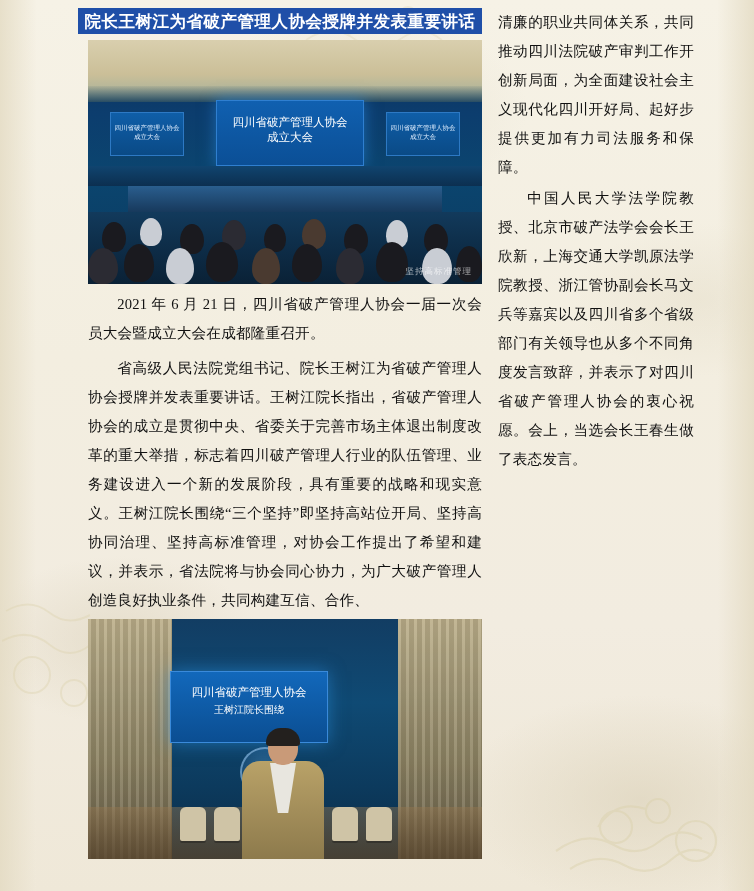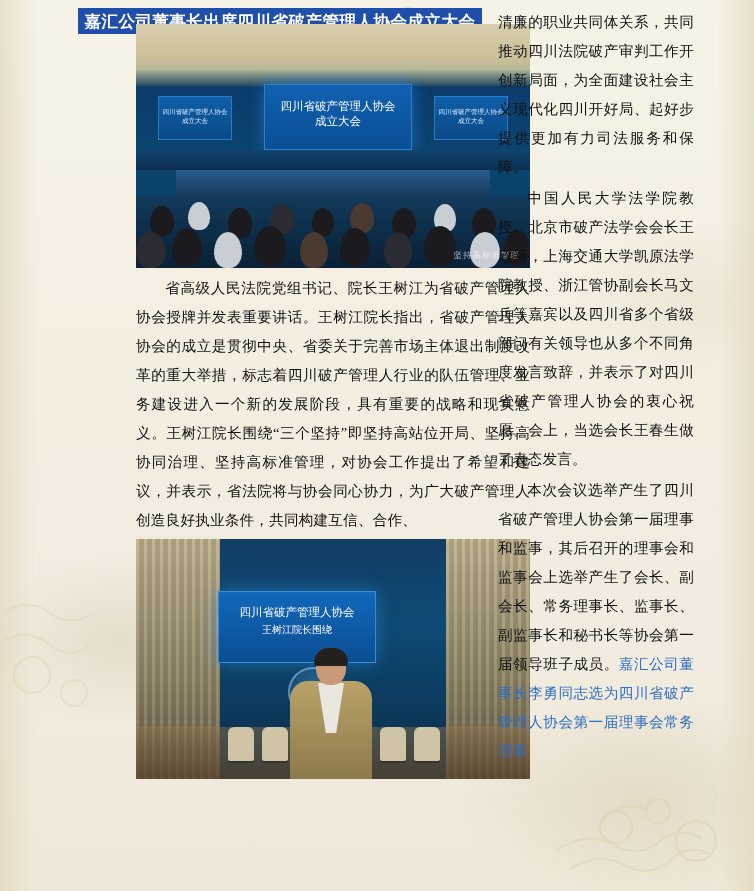--- a/index.html
+++ b/index.html
@@ -65,23 +65,22 @@
     line-height: 26px;
     text-align: center;
     white-space: nowrap;
     font-family: "Liberation Sans", "DejaVu Sans", sans-serif;
   }
 
   
   .col-left {
     position: absolute;
     left: 88px;
-    top: 24px;
+    top: 40px;
     width: 394px;
-    margin-left: 48px;
   }
   .col-right {
     position: absolute;
     left: 498px;
     top: 8px;
     width: 196px;
   }
 
   
   .photo {
@@ -291,21 +290,21 @@
     </g>
   </svg>
   <svg class="cloud" style="left:300px;top:0px;width:170px;height:60px" viewBox="0 0 170 60">
     <g fill="none" stroke="#ded4b2" stroke-width="1.8" opacity="0.7">
       <path d="M6 40 q26 -18 50 0 q22 16 46 -2 q20 -14 40 2"></path>
       <circle cx="48" cy="22" r="12"></circle>
       <circle cx="108" cy="16" r="9"></circle>
     </g>
   </svg>
 
-  <div class="headline">嘉汇公司董事长出席四川省破产管理人协会成立大会</div>
+  <div class="headline">院长王树江为省破产管理人协会授牌并发表重要讲话</div>
 
   <div class="col-left">
 
     <div class="photo photo-1">
       <div class="ph1-bg"></div>
       <div class="ph1-ceiling"></div>
 
       <div class="ph1-screen-side l">
         <span>四川省破产管理人协会</span><br>
         <span>成立大会</span>
@@ -341,20 +340,21 @@
         <div class="aud br" style="left:164px; top:36px; width:28px; height:36px;"></div>
         <div class="aud" style="left:204px; top:32px; width:30px; height:38px;"></div>
         <div class="aud sh" style="left:248px; top:36px; width:28px; height:36px;"></div>
         <div class="aud" style="left:288px; top:30px; width:32px; height:40px;"></div>
         <div class="aud wh" style="left:334px; top:36px; width:30px; height:36px;"></div>
         <div class="aud" style="left:368px; top:34px; width:26px; height:36px;"></div>
       </div>
       <div class="ph1-watermark">坚持高标准管理</div>
     </div>
 
+    <p class="body indent">2021 年 6 月 21 日，四川省破产管理人协会一届一次会员大会暨成立大会在成都隆重召开。</p>
     <p class="body indent">省高级人民法院党组书记、院长王树江为省破产管理人协会授牌并发表重要讲话。王树江院长指出，省破产管理人协会的成立是贯彻中央、省委关于完善市场主体退出制度改革的重大举措，标志着四川破产管理人行业的队伍管理、业务建设进入一个新的发展阶段，具有重要的战略和现实意义。王树江院长围绕“三个坚持”即坚持高站位开局、坚持高协同治理、坚持高标准管理，对协会工作提出了希望和建议，并表示，省法院将与协会同心协力，为广大破产管理人创造良好执业条件，共同构建互信、合作、</p>
 
     <div class="photo photo-2">
       <div class="ph2-bg"></div>
       <div class="ph2-wallL"></div>
       <div class="ph2-wallR"></div>
       <div class="ph2-screen">
         <span>四川省破产管理人协会</span><br>
         <span class="sub">王树江院长围绕</span>
       </div>
@@ -370,16 +370,15 @@
         <div class="ph2-head"></div>
         <div class="ph2-hair"></div>
       </div>
     </div>
 
   </div>
 
   <div class="col-right">
     <p class="body">清廉的职业共同体关系，共同推动四川法院破产审判工作开创新局面，为全面建设社会主义现代化四川开好局、起好步提供更加有力司法服务和保障。</p>
     <p class="body indent">中国人民大学法学院教授、北京市破产法学会会长王欣新，上海交通大学凯原法学院教授、浙江管协副会长马文兵等嘉宾以及四川省多个省级部门有关领导也从多个不同角度发言致辞，并表示了对四川省破产管理人协会的衷心祝愿。会上，当选会长王春生做了表态发言。</p>
-    <p class="body indent"><span>本次会议选举产生了四川省破产管理人协会第一届理事和监事，其后召开的理事会和监事会上选举产生了会长、副会长、常务理事长、监事长、副监事长和秘书长等协会第一届领导班子成员。</span><span class="highlight-blue">嘉汇公司董事长李勇同志选为四川省破产管理人协会第一届理事会常务理事</span></p>
   </div>
 
 </div>
 
 </body></html>

